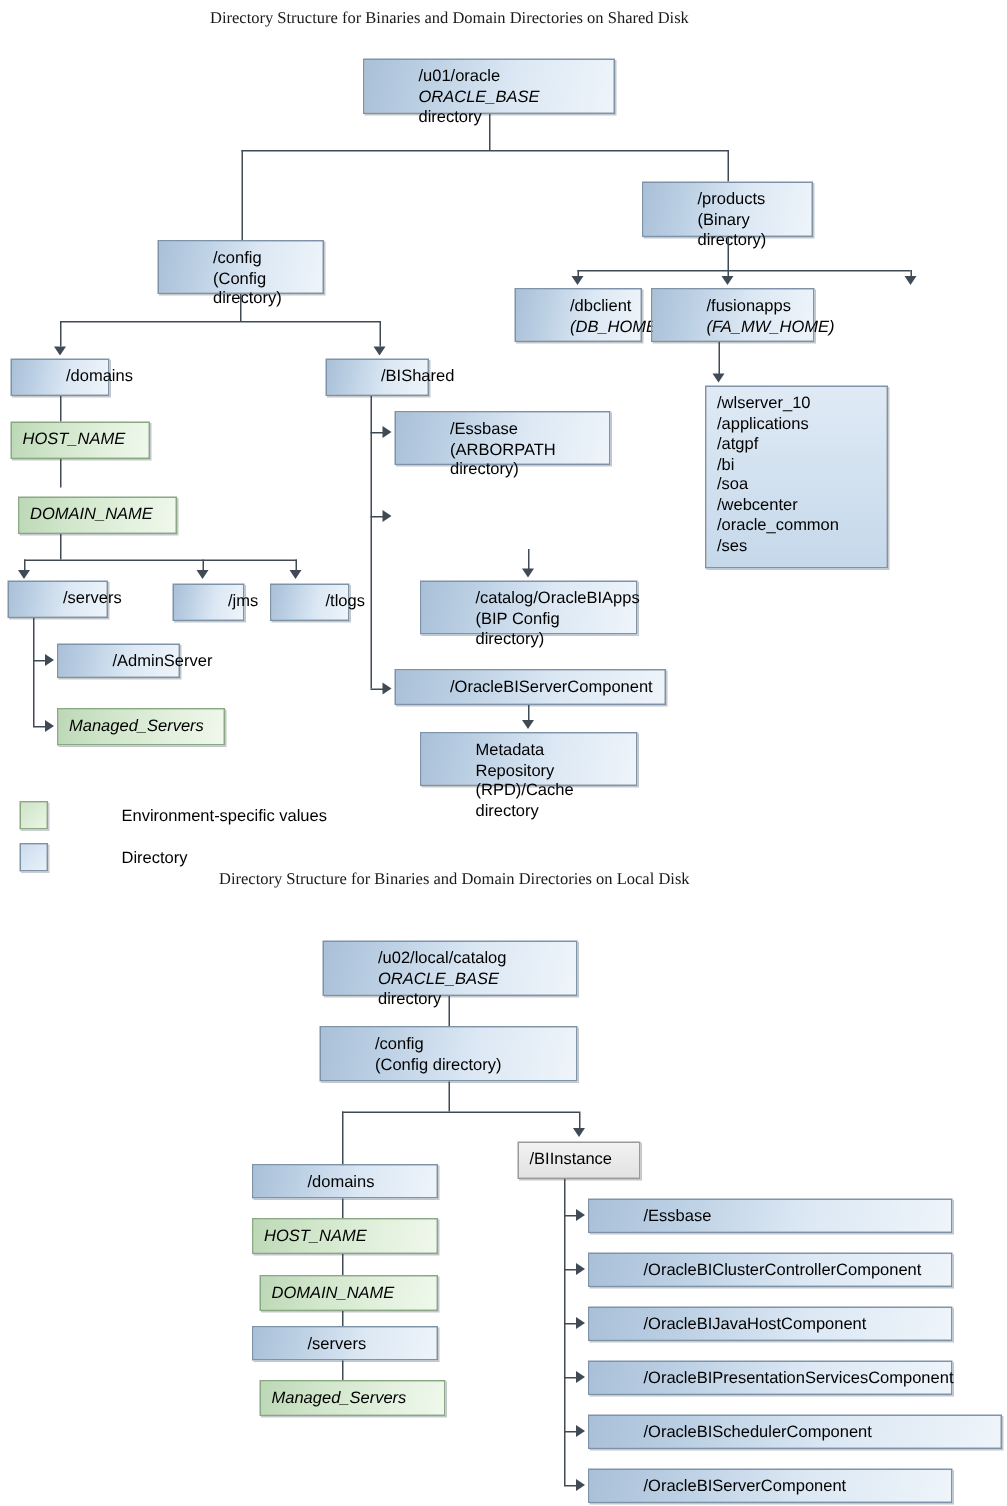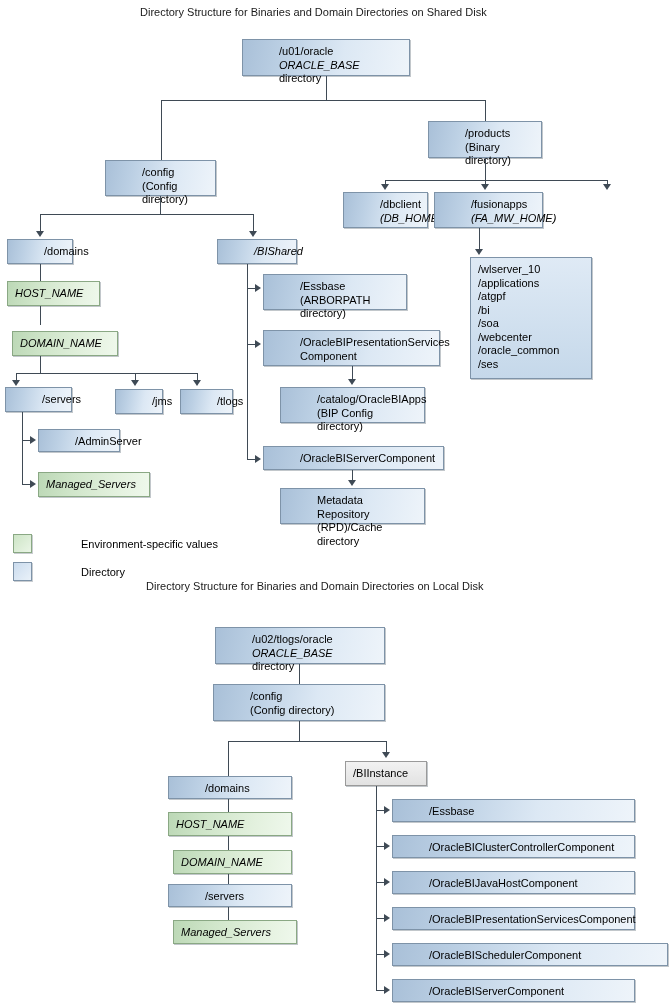--- a/index.html
+++ b/index.html
@@ -4,21 +4,21 @@
 <style>
   html,body{margin:0;padding:0;background:#ffffff;}
   body{
     width:671px;height:1004px;position:relative;overflow:hidden;
     font-family:"Liberation Sans","DejaVu Sans",sans-serif;
     color:#000000;
     -webkit-font-smoothing:antialiased;
   }
   .canvas{position:absolute;left:0;top:0;width:671px;height:1004px;}
   .caption{
-    position:absolute;font-size:11px;color:#1a1a1a;white-space:nowrap;
+    position:absolute;font-size:11px;color:#1a1a1a;white-space:nowrap;font-family:Liberation Serif, serif;
   }
   
   .node{
     position:absolute;box-sizing:border-box;
     border:1px solid #8a9aa8;
     font-size:11px;line-height:13.5px;
     padding:5px 7px;
     color:#000;
     box-shadow:1px 1px 0 rgba(120,130,140,.45);
   }
@@ -165,38 +165,34 @@
   <div class="arr-r" style="left:30px;top:436px;"></div>
   <div class="node dir" style="left:38px;top:429px;width:82px;height:23px;">
     <span>/AdminServer</span>
   </div>
   <div class="ln lnh" style="left:22px;top:484px;width:9px;"></div>
   <div class="arr-r" style="left:30px;top:480px;"></div>
   <div class="node env stack" style="left:38px;top:472px;width:112px;height:25px;">
     <span class="it">Managed_Servers</span>
   </div>
 
-  <div class="node dir" style="left:217px;top:239px;width:80px;height:25px;font-style:italic;">
+  <div class="node dir" style="left:217px;top:239px;width:69px;height:25px;">
     <span>/BIShared</span>
   </div>
   <div class="ln lnv" style="left:247px;top:264px;height:195px;"></div>
 
   <div class="ln lnh" style="left:247px;top:288px;width:9px;"></div>
   <div class="arr-r" style="left:255px;top:284px;"></div>
   <div class="node dir" style="left:263px;top:274px;width:144px;height:36px;">
     <span class="ml">/Essbase
 (ARBORPATH directory)</span>
   </div>
 
   <div class="ln lnh" style="left:247px;top:344px;width:9px;"></div>
   <div class="arr-r" style="left:255px;top:340px;"></div>
-  <div class="node dir" style="left:263px;top:330px;width:177px;height:36px;">
-    <span class="ml">/OracleBIPresentationServices
-Component</span>
-  </div>
   <div class="ln lnv" style="left:352px;top:366px;height:15px;"></div>
   <div class="arr-d" style="left:348px;top:379px;"></div>
   <div class="node dir" style="left:280px;top:387px;width:145px;height:36px;">
     <span class="ml">/catalog/OracleBIApps
 (BIP Config directory)</span>
   </div>
 
   <div class="ln lnh" style="left:247px;top:459px;width:9px;"></div>
   <div class="arr-r" style="left:255px;top:455px;"></div>
   <div class="node dir" style="left:263px;top:446px;width:181px;height:24px;">
@@ -210,21 +206,21 @@
   </div>
 
   <div class="swatch sw-env" style="left:13px;top:534px;"></div>
   <div class="legend-label" style="left:40px;top:538px;">Environment-specific values</div>
   <div class="swatch sw-dir" style="left:13px;top:562px;"></div>
   <div class="legend-label" style="left:40px;top:566px;">Directory</div>
 
   <div class="caption" style="left:146px;top:580px;">Directory Structure for Binaries and Domain Directories on Local Disk</div>
 
   <div class="node dir" style="left:215px;top:627px;width:170px;height:37px;">
-    <span>/u02/tlogs/oracle</span><br>
+    <span>/u02/local/catalog</span><br>
     <span class="it">ORACLE_BASE</span><span> directory</span>
   </div>
   <div class="ln lnv" style="left:299px;top:664px;height:20px;"></div>
   <div class="node dir" style="left:213px;top:684px;width:172px;height:37px;">
     <span class="ml">/config
 (Config directory)</span>
   </div>
 
   <div class="ln lnv" style="left:299px;top:721px;height:20px;"></div>
   <div class="ln lnh" style="left:228px;top:741px;width:158px;"></div>

